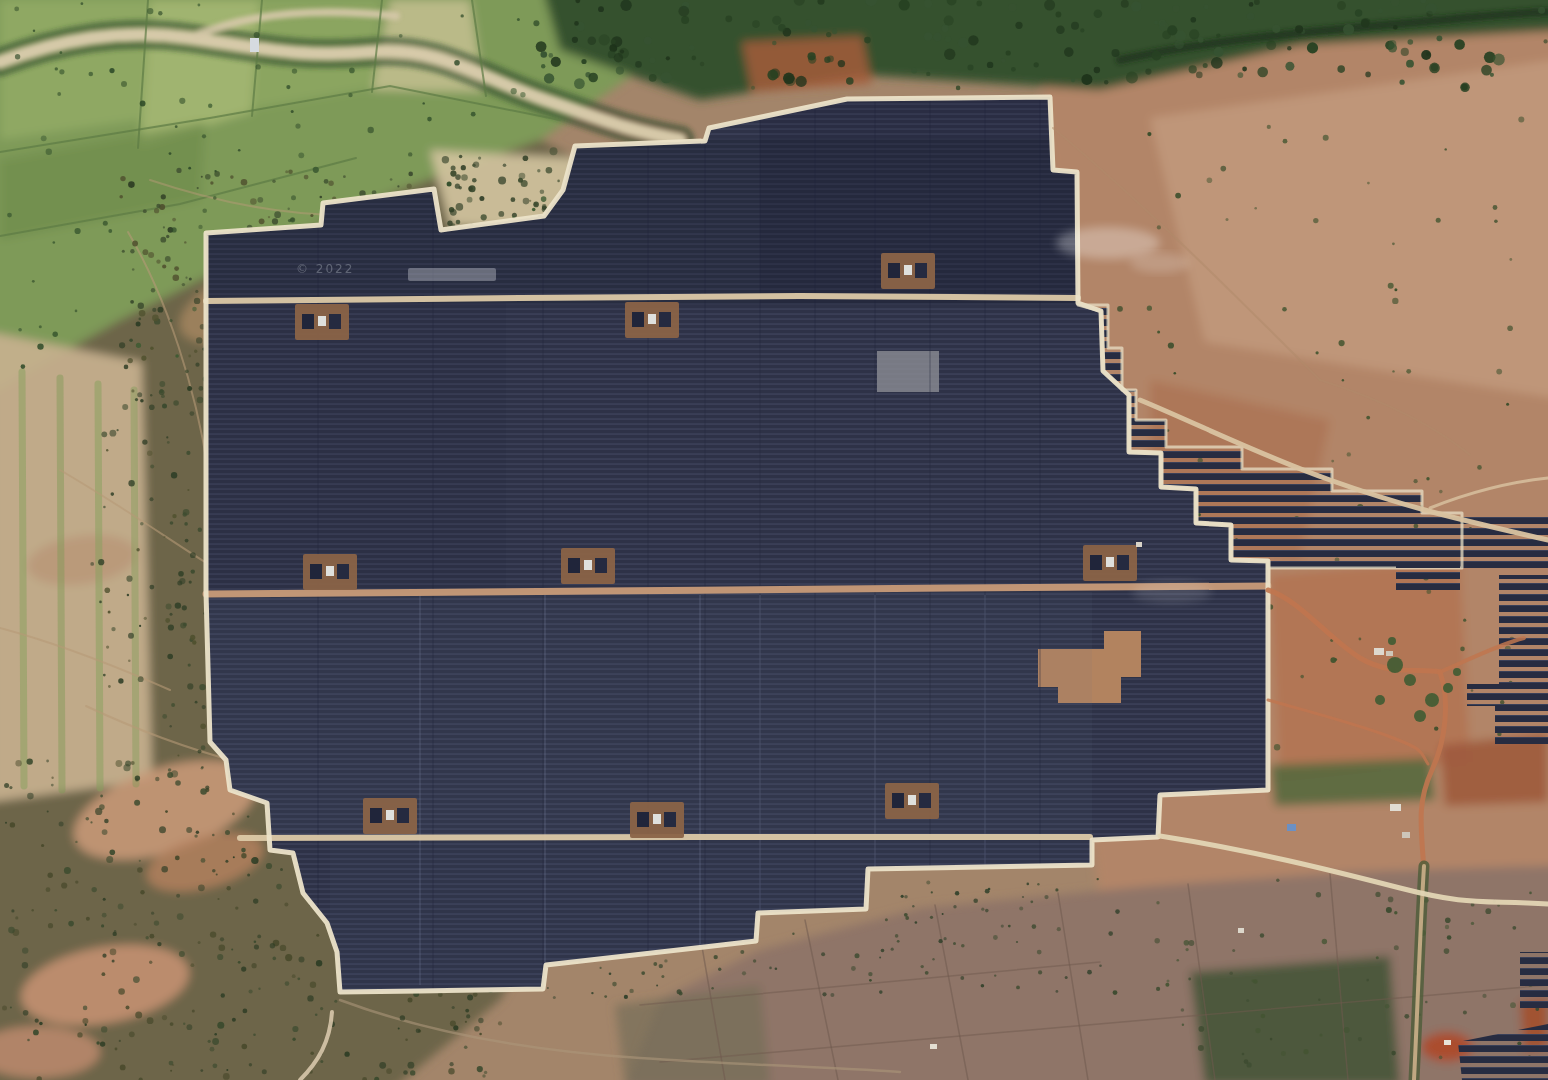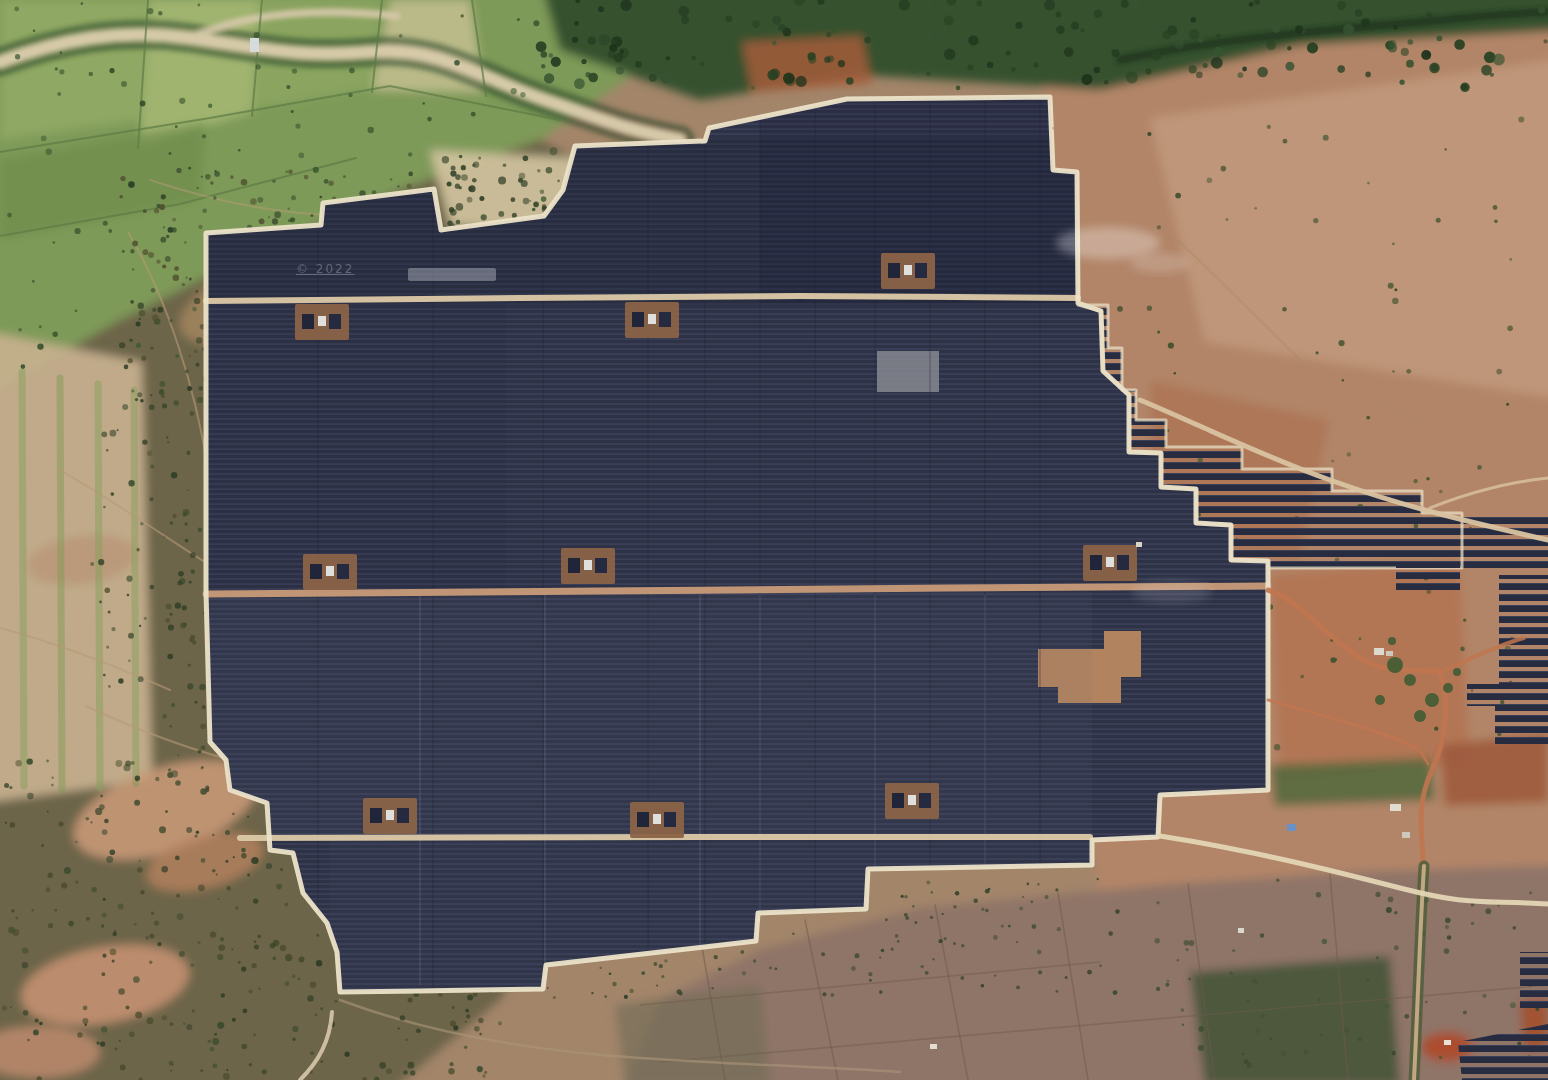--- a/index.html
+++ b/index.html
@@ -1,20 +1,20 @@
 <!DOCTYPE html>
 <html><head>
 <meta charset="utf-8">
 <style>
   html,body{margin:0;padding:0;background:#000;}
   #stage{position:relative;width:1548px;height:1080px;overflow:hidden;background:#a3856a;
          font-family:"DejaVu Sans", sans-serif;}
   #stage svg{position:absolute;left:0;top:0;}
   .watermark{position:absolute;left:296px;top:262px;font-size:12px;letter-spacing:2px;
-             color:rgba(223,227,236,.30);font-family:"DejaVu Sans",sans-serif;pointer-events:none;text-decoration:underline;}
+             color:rgba(223,227,236,.30);font-family:"DejaVu Sans",sans-serif;pointer-events:none;}
 </style>
 </head>
 <body>
 
 <div id="stage">
   <svg id="sat" width="1548" height="1080" viewBox="0 0 1548 1080" xmlns="http://www.w3.org/2000/svg">
       <defs>
         <filter id="soft" x="-20%" y="-20%" width="140%" height="140%">
           <feGaussianBlur stdDeviation="5"></feGaussianBlur>
         </filter>

